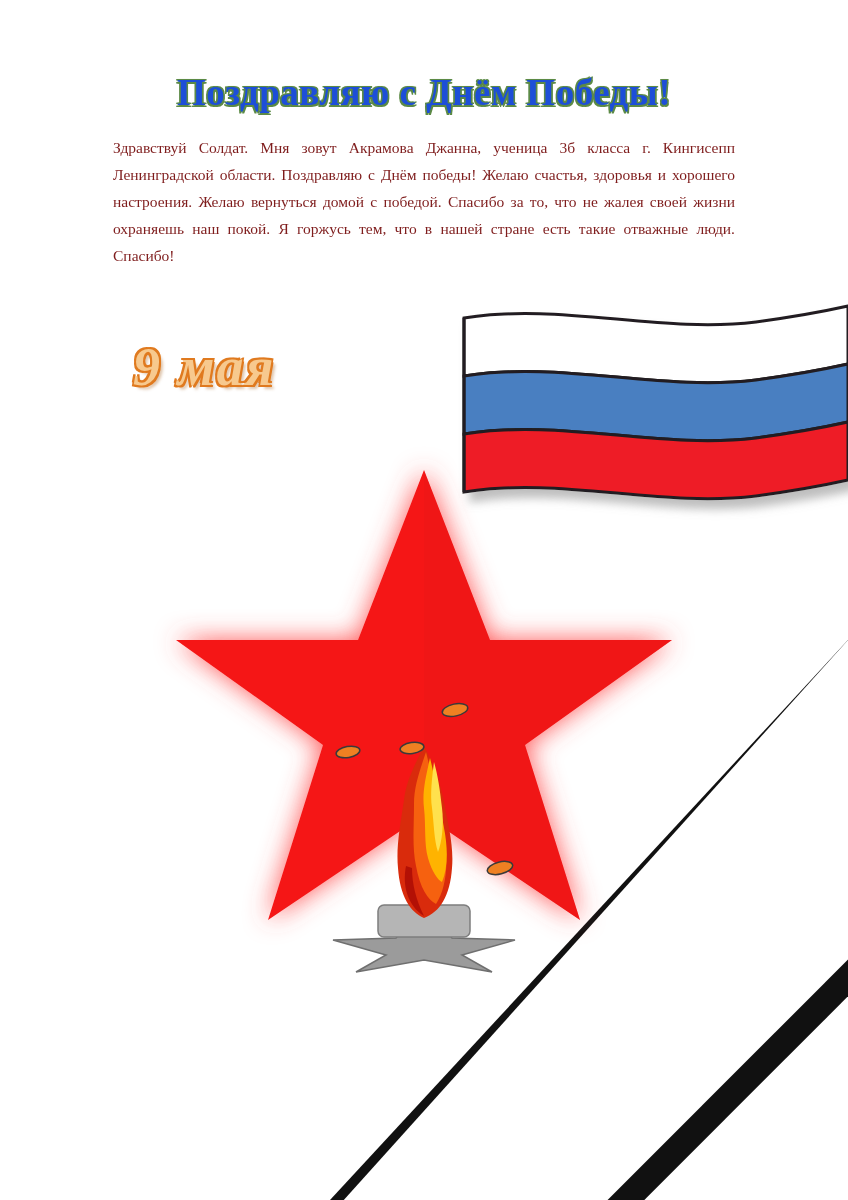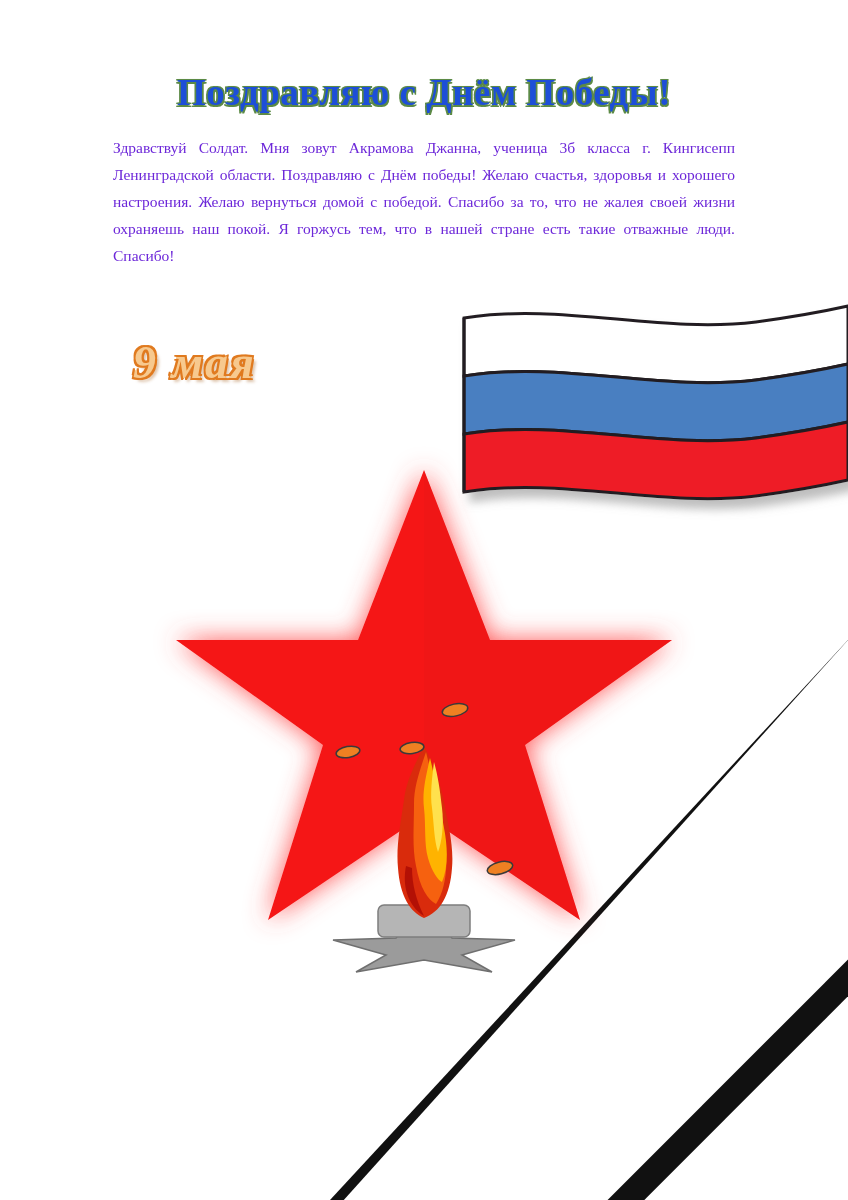--- a/index.html
+++ b/index.html
@@ -38,34 +38,34 @@
 
   
   .letter {
     position: absolute;
     top: 118px;
     left: 113px;
     width: 622px;
     font-family: "Liberation Serif", serif;
     font-size: 15.5px;
     line-height: 27px;
-    color: #6d28d9;
+    color: #7f1d1d;
     text-align: justify;
     text-align-last: left;
   }
 
   
   .nineMay {
     position: absolute;
     top: 336px;
     left: 133px;
     font-family: "Liberation Serif", serif;
     font-style: italic;
     font-weight: bold;
-    font-size: 46px;
+    font-size: 54px;
     letter-spacing: 2px;
     color: #f7c98e;
     text-shadow:
       -2px -2px 0 #e07a1f,
        2px -2px 0 #e07a1f,
       -2px  2px 0 #e07a1f,
        2px  2px 0 #e07a1f,
        4px  4px 3px rgba(160,90,20,0.35);
     white-space: nowrap;
   }

